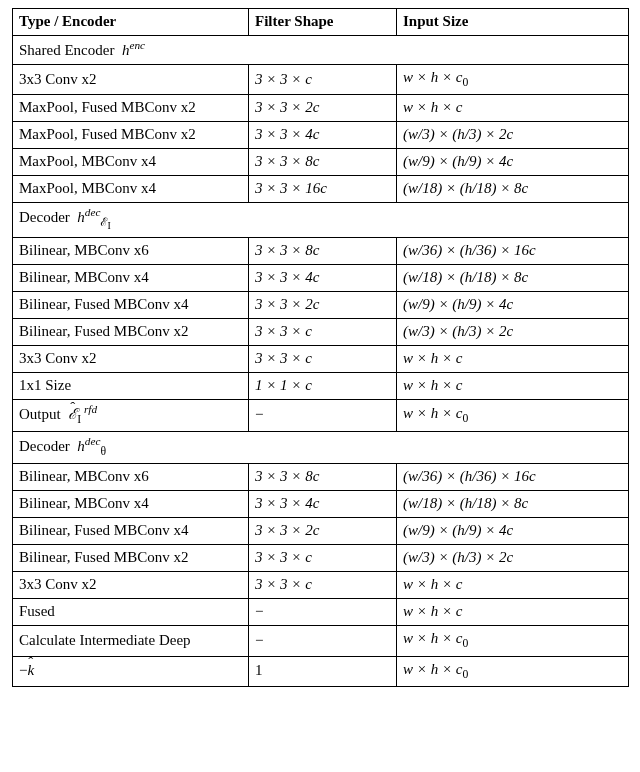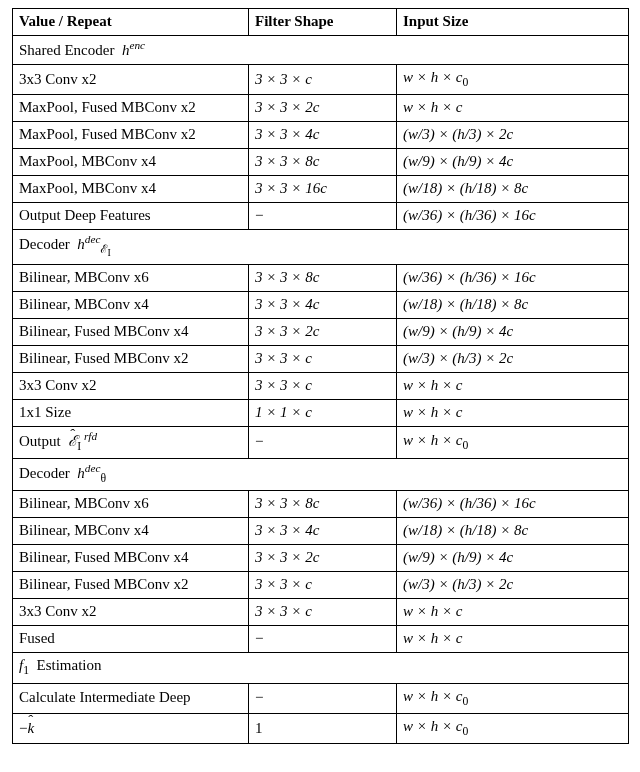--- a/index.html
+++ b/index.html
@@ -83,21 +83,21 @@
 
 <table class="arch">
   <colgroup>
       <col class="c1">
       <col class="c2">
       <col class="c3">
     </colgroup>
 
   <tbody>
       <tr>
-    <th>Value / Repeat</th>
+    <th>Type / Encoder</th>
     <th>Filter Shape</th>
     <th>Input Size</th>
   </tr>
 
   <tr>
     <td class="sec" colspan="3">
       <span>Shared Encoder &nbsp;</span><span class="it">h</span><span class="sup">enc</span>
     </td>
   </tr>
   <tr>
@@ -118,25 +118,20 @@
   <tr>
     <td>MaxPool, MBConv x4</td>
     <td><span class="it">3 × 3 × 8c</span></td>
     <td><span class="it">(w/9) × (h/9) × 4c</span></td>
   </tr>
   <tr>
     <td>MaxPool, MBConv x4</td>
     <td><span class="it">3 × 3 × 16c</span></td>
     <td><span class="it">(w/18) × (h/18) × 8c</span></td>
   </tr>
-  <tr>
-    <td>Output Deep Features</td>
-    <td><span>−</span></td>
-    <td><span class="it">(w/36) × (h/36) × 16c</span></td>
-  </tr>
 
   <tr>
     <td class="sec" colspan="3">
       <span>Decoder &nbsp;</span><span class="it">h</span><span class="sup">dec</span><span class="subi"><span>ℰ</span><sub style="font-size:0.85em">I</sub></span>
     </td>
   </tr>
   <tr>
     <td>Bilinear, MBConv x6</td>
     <td><span class="it">3 × 3 × 8c</span></td>
     <td><span class="it">(w/36) × (h/36) × 16c</span></td>
@@ -204,25 +199,20 @@
     <td><span class="it">3 × 3 × c</span></td>
     <td><span class="it">w × h × c</span></td>
   </tr>
   <tr>
     <td>Fused</td>
     <td><span>−</span></td>
     <td><span class="it">w × h × c</span></td>
   </tr>
 
   <tr>
-    <td class="sec" colspan="3">
-      <span class="it">f</span><span class="sub">1</span><span>&nbsp; Estimation</span>
-    </td>
-  </tr>
-  <tr>
     <td>Calculate Intermediate Deep</td>
     <td><span>−</span></td>
     <td><span class="it">w × h × c</span><span class="sub">0</span></td>
   </tr>
   <tr>
     <td>
       <span>−</span><span class="it hat">k</span>
     </td>
     <td><span>1</span></td>
     <td><span class="it">w × h × c</span><span class="sub">0</span></td>

